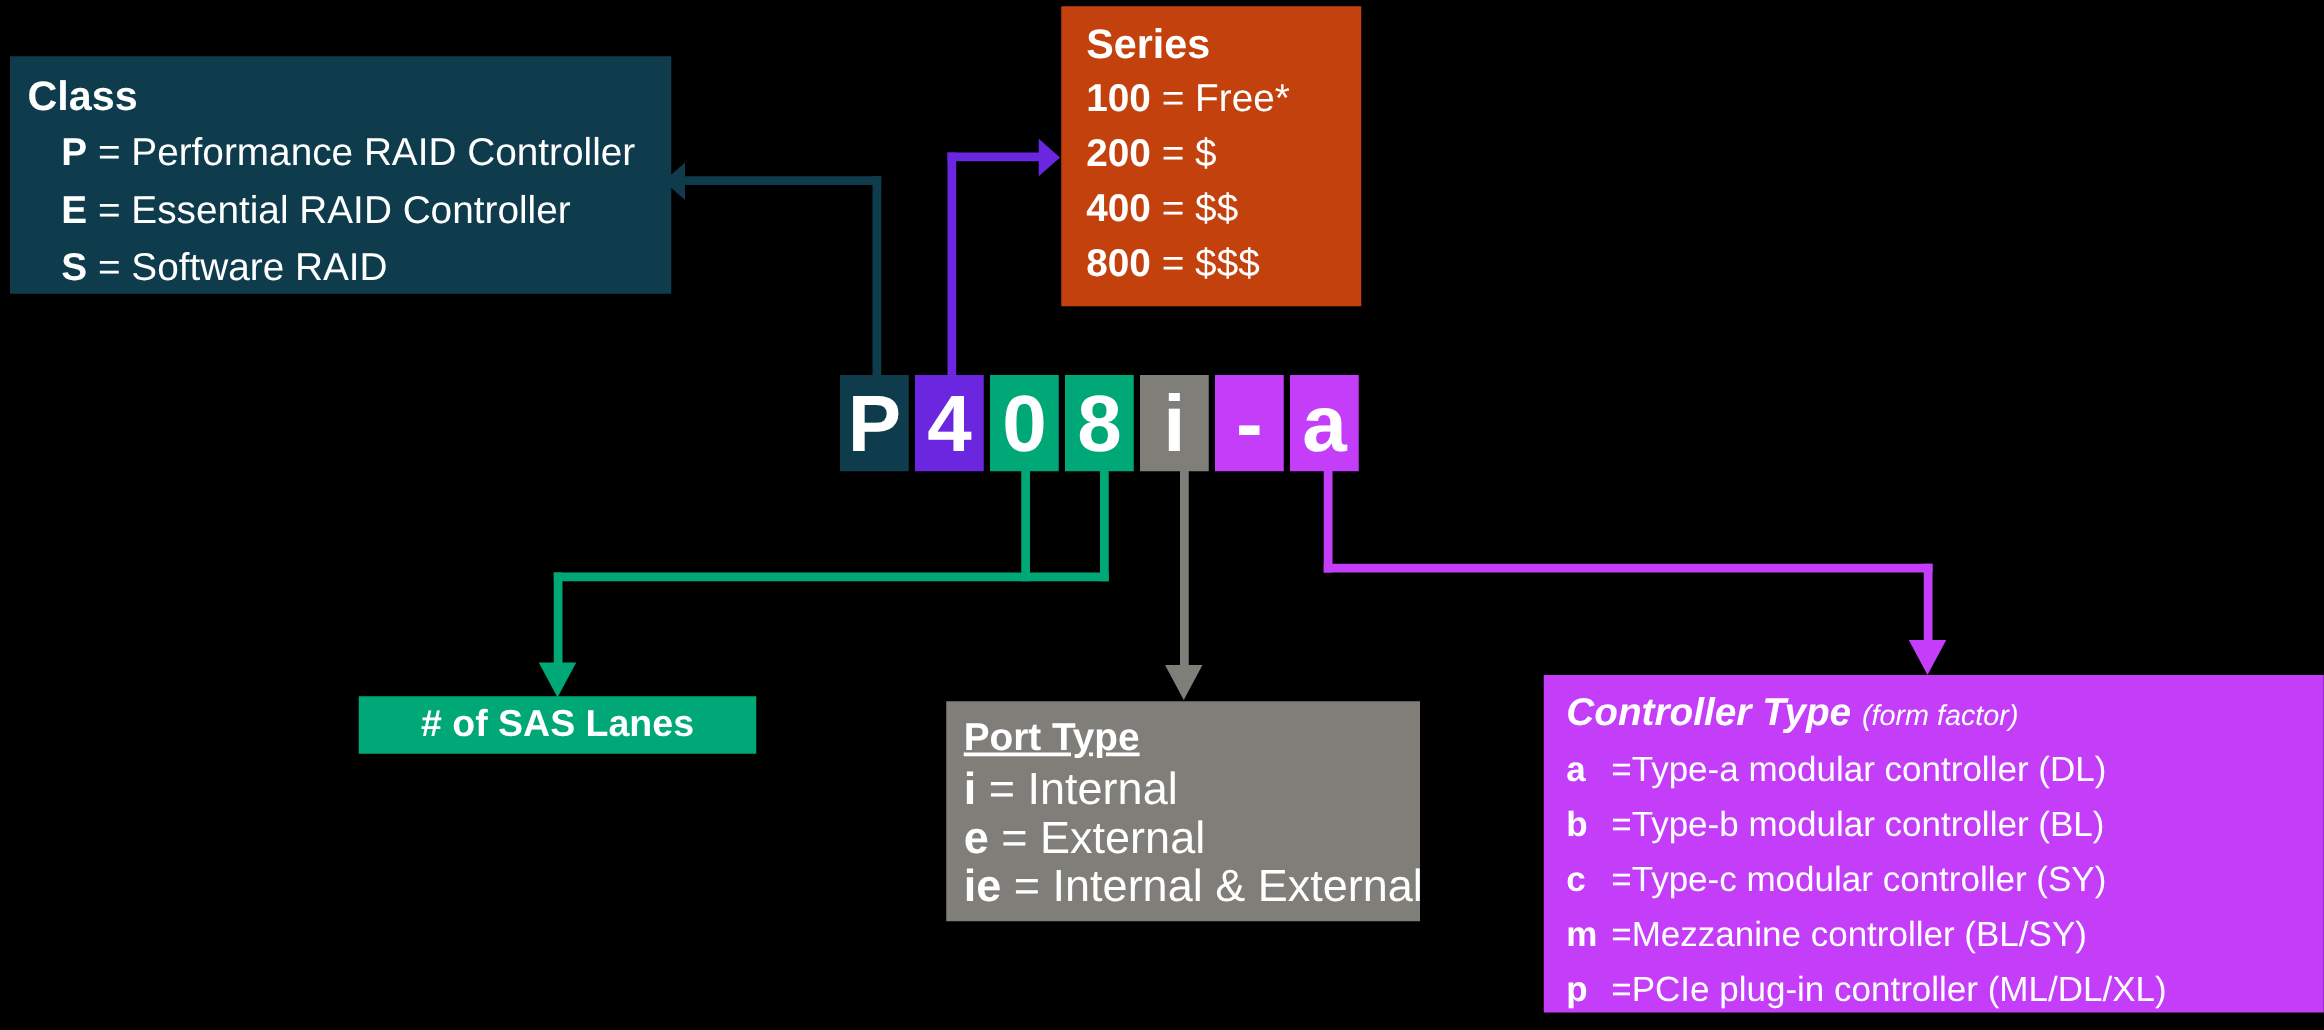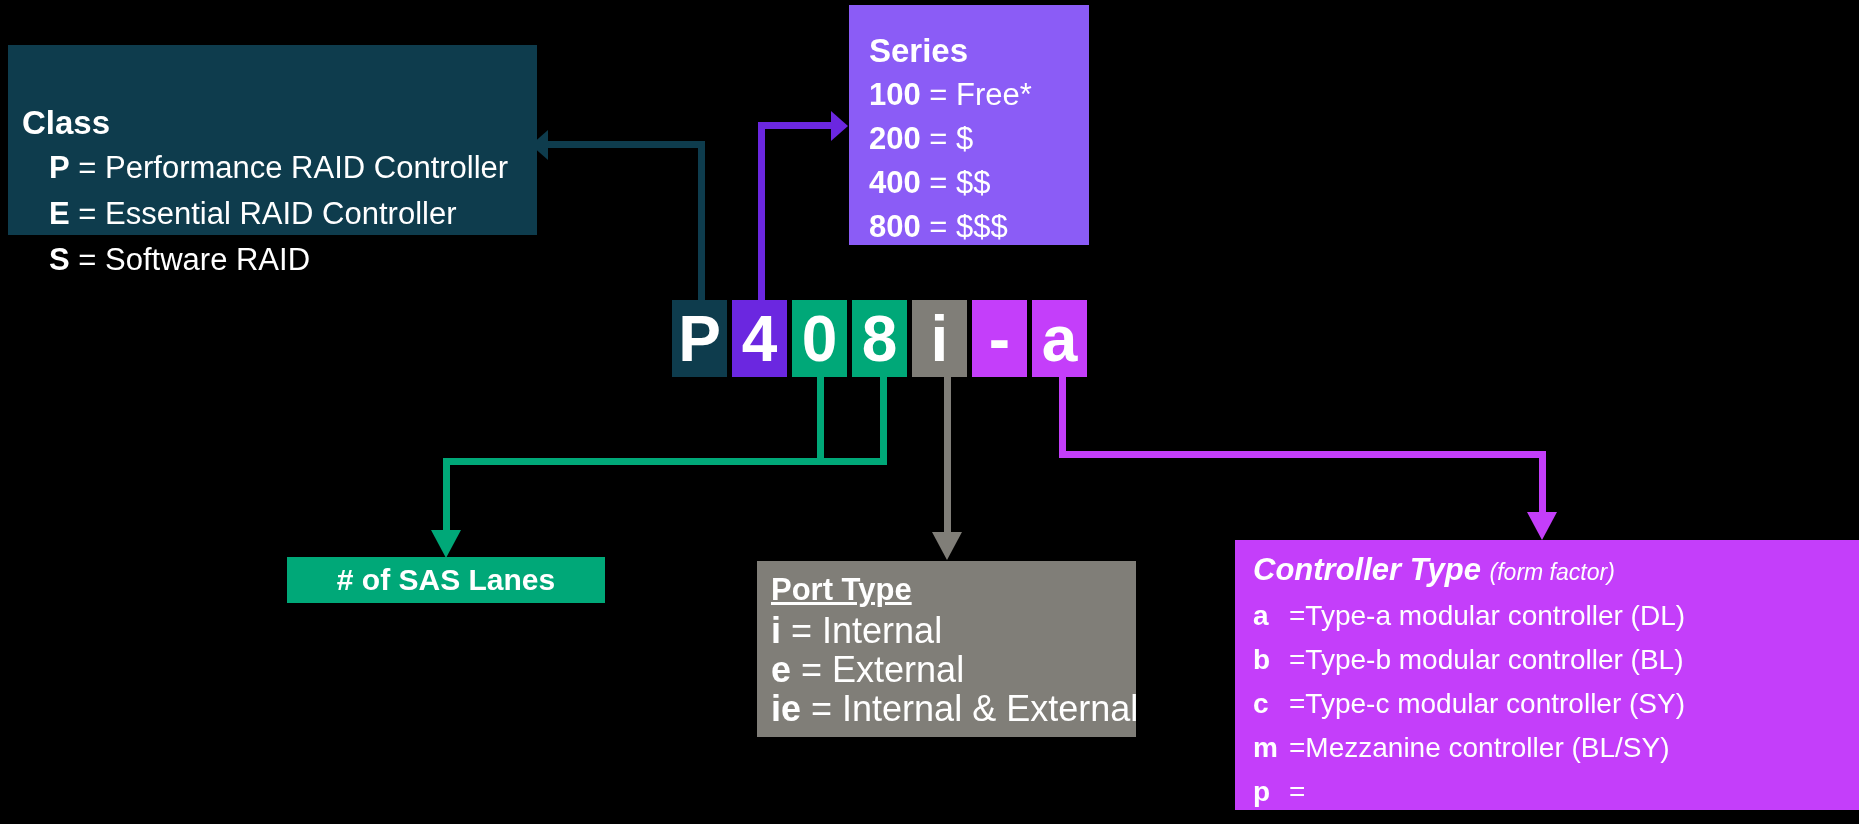--- a/index.html
+++ b/index.html
@@ -6,26 +6,26 @@
   body{width:1859px;height:824px;overflow:hidden;
        font-family:"Liberation Sans", sans-serif;color:#fff;}
   #stage{position:relative;width:1859px;height:824px;background:#000;}
 
   .box{position:absolute;box-sizing:border-box;}
   .b-title{font-weight:bold;}
 
   
   #class-box{left:8px;top:45px;width:529px;height:190px;background:#0e3c4d;
              padding:10px 14px 0 14px;}
-  #class-box .b-title{font-size:33px;line-height:44px;margin-top:46px;}
+  #class-box .b-title{font-size:33px;line-height:44px;}
   #class-box .row{font-size:31px;line-height:46px;white-space:nowrap;margin-left:27px;}
 
   
-  #series-box{left:849px;top:5px;width:240px;height:240px;background:#8b5cf6;
-              padding:24px 0 0 20px;}
+  #series-box{left:849px;top:5px;width:240px;height:240px;background:#c2410c;
+              padding:8px 0 0 20px;}
   #series-box .b-title{font-size:33px;line-height:44px;}
   #series-box .row{font-size:31px;line-height:44px;white-space:nowrap;}
 
   
   #sas-box{left:287px;top:557px;width:318px;height:46px;background:#00a878;
            display:flex;align-items:center;justify-content:center;}
   #sas-box .b-title{font-size:30px;}
 
   
   #port-box{left:757px;top:561px;width:379px;height:176px;background:#807e78;
@@ -141,16 +141,17 @@
         <span class="val">Type-c modular controller (SY)</span>
       </div>
     <div class="row">
         <span class="key">m</span>
         <span class="val">= </span>
         <span class="val">Mezzanine controller (BL/SY)</span>
       </div>
     <div class="row">
         <span class="key">p</span>
         <span class="val">= </span>
+        <span class="val">PCIe plug-in controller (ML/DL/XL)</span>
       </div>
   </div>
 
 </div>
 
 </body></html>

